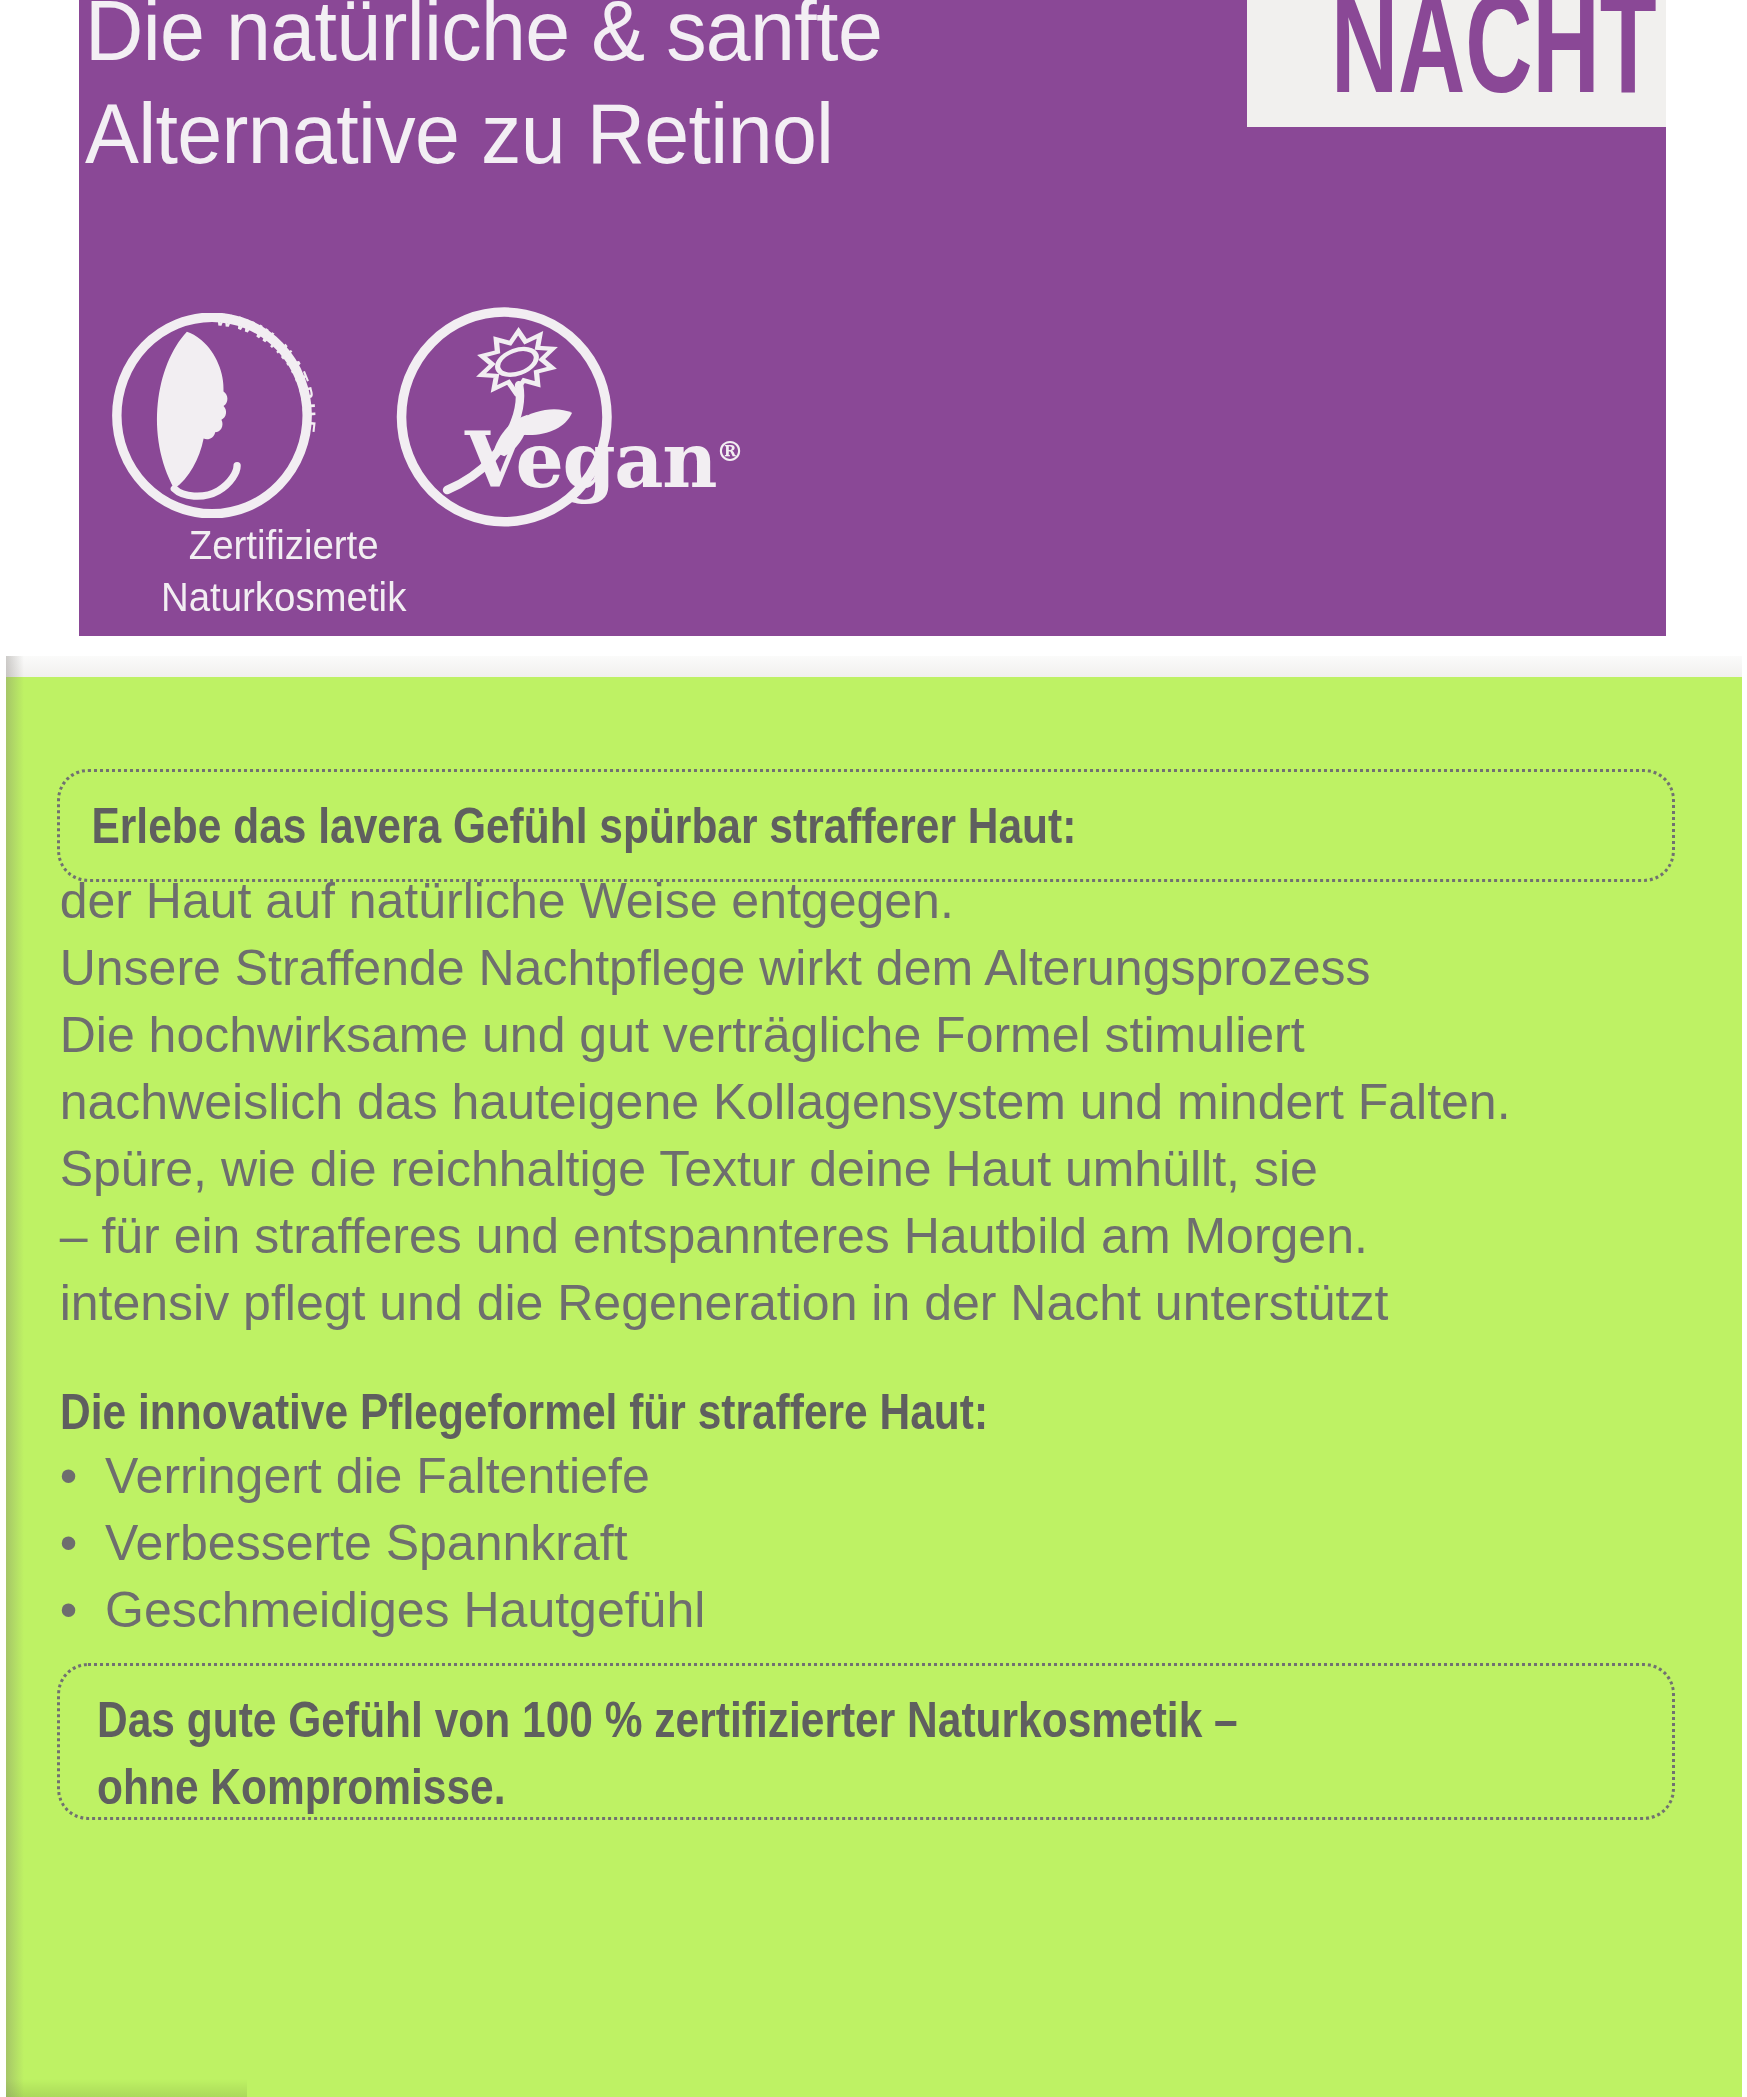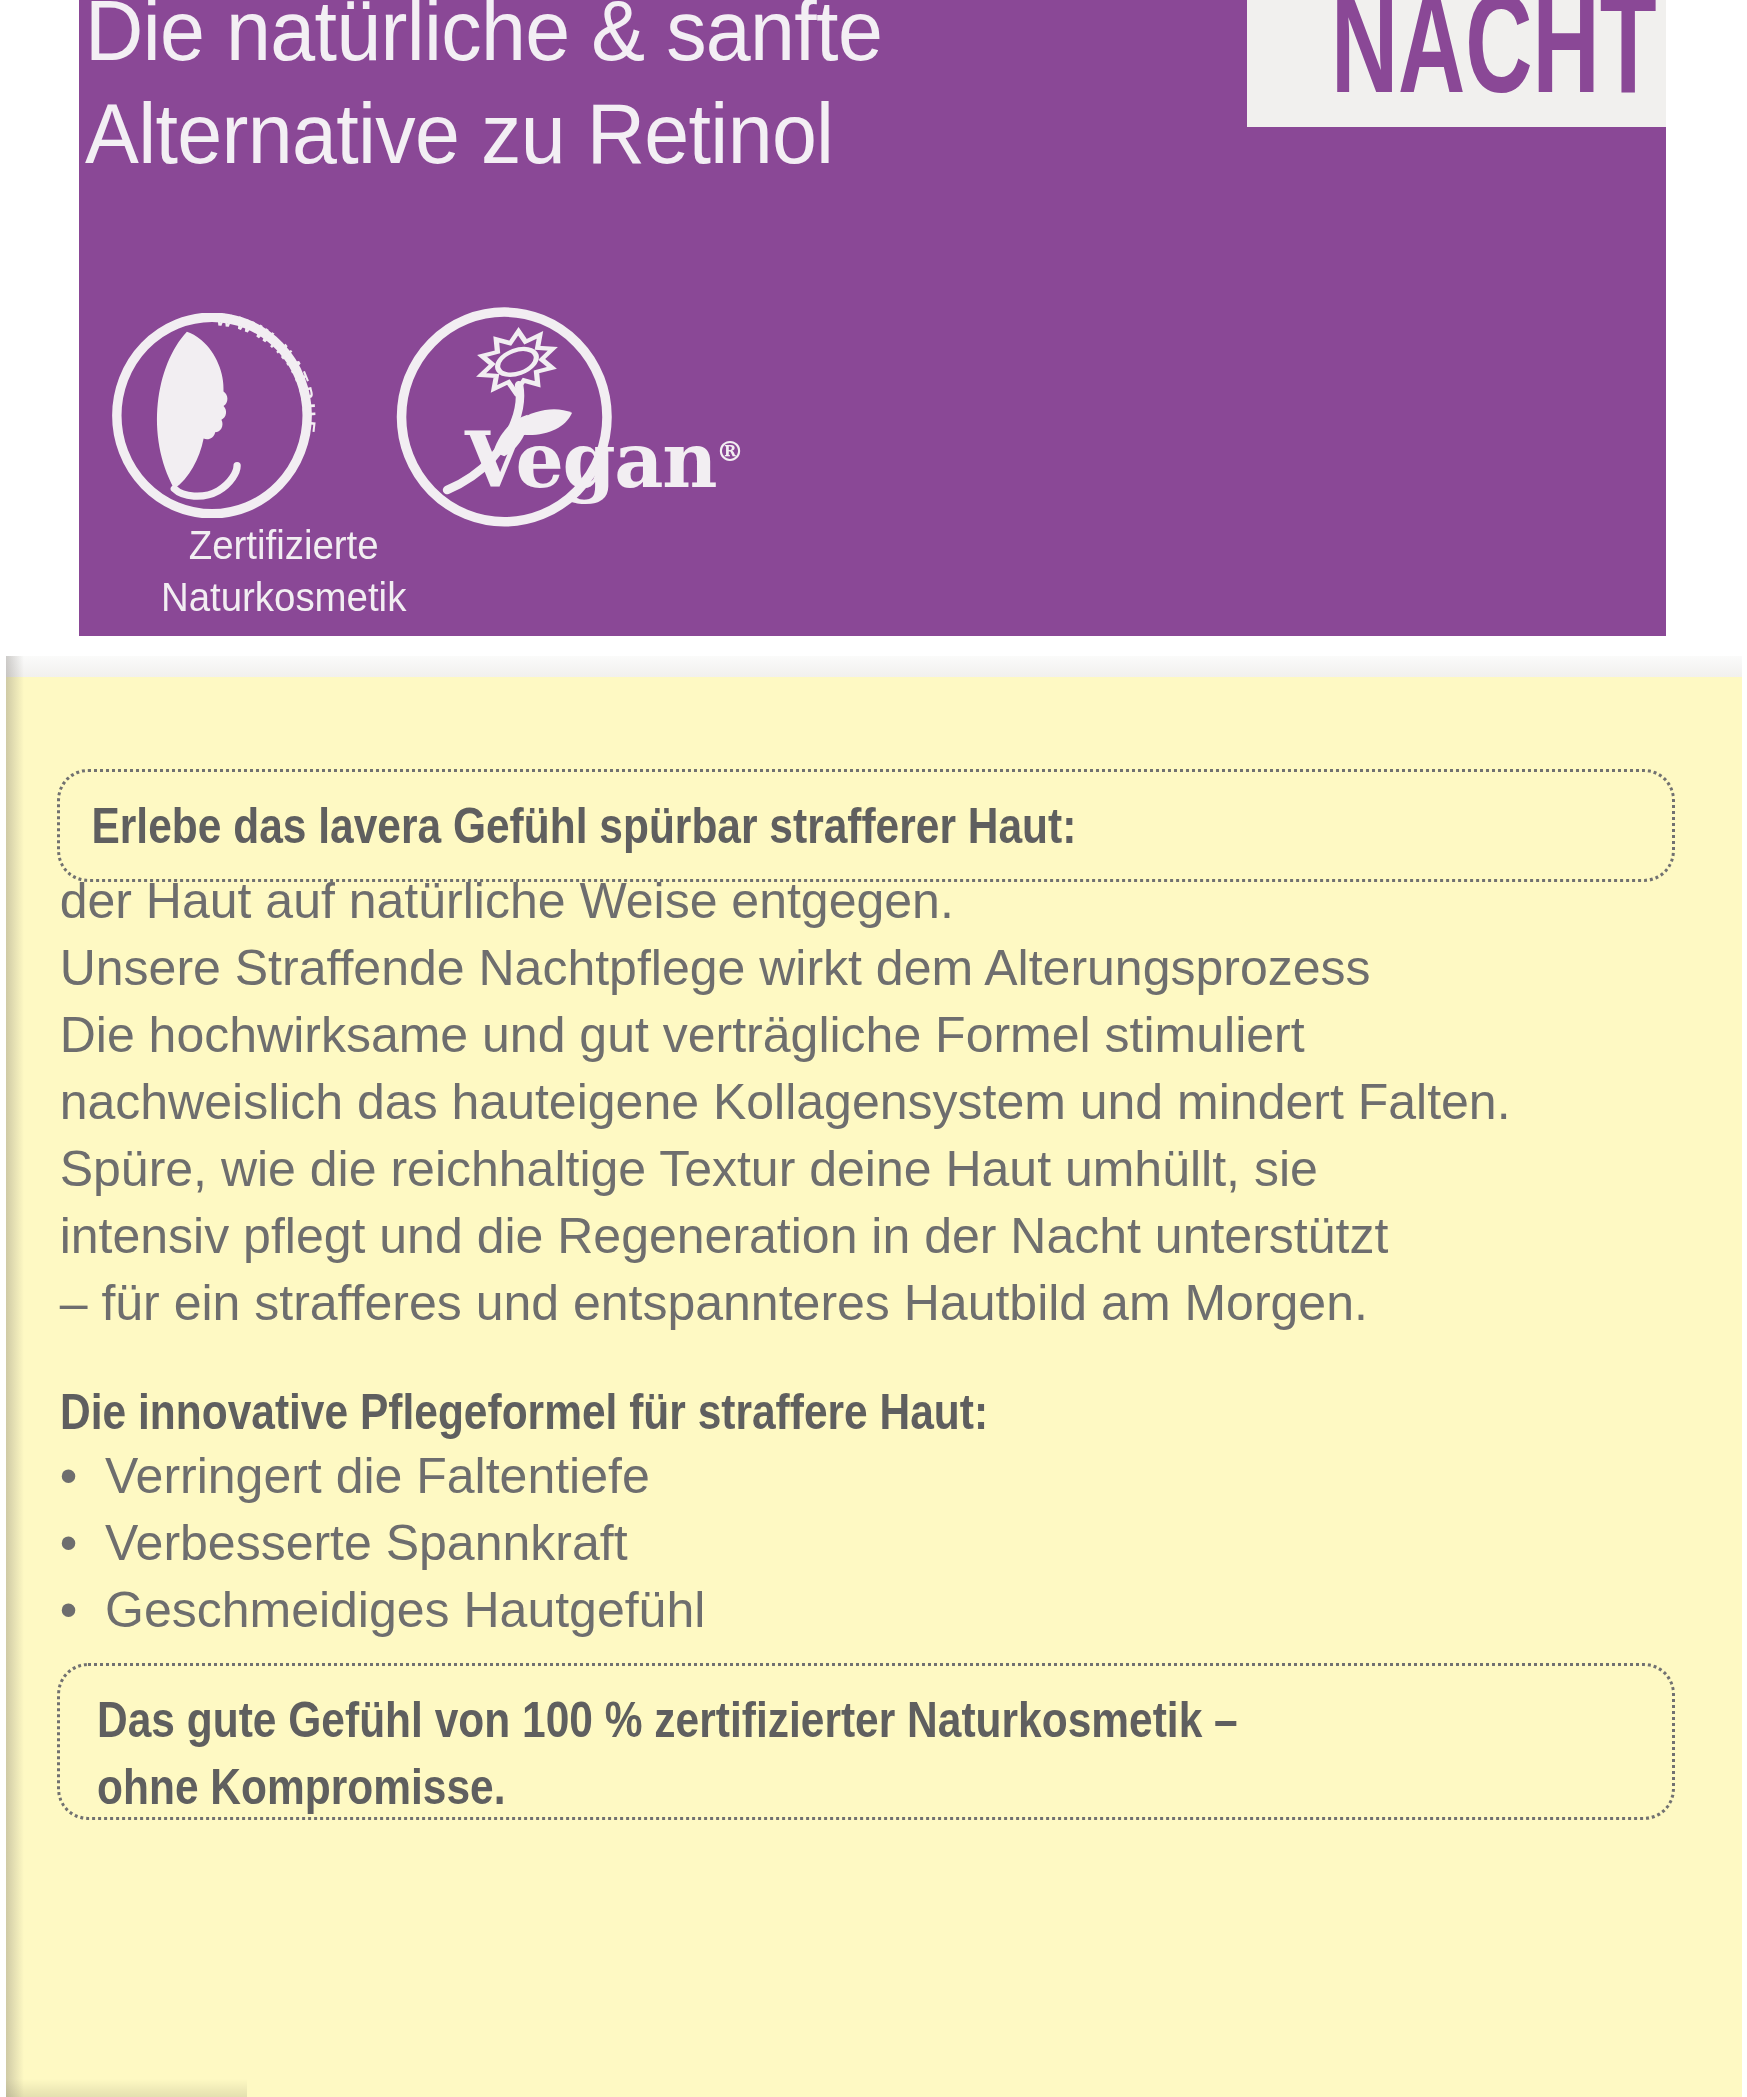--- a/index.html
+++ b/index.html
@@ -39,21 +39,21 @@
     position:absolute;left:386px;top:414px;
     font-family:"DejaVu Serif", serif;font-weight:700;
     font-size:76px;line-height:76px;color:#f2eef2;letter-spacing:-1.4px;
     white-space:nowrap;
     text-align:center;
   }
   .vegan-wordmark sup{font-size:28px;vertical-align:super;letter-spacing:0;}
   
   .product-box{
     position:absolute;left:5.7px;top:656px;width:1736px;height:1441px;
-    background:#fef9c3;
+    background:#bef264;
   }
   .product-box::before{ 
     content:"";position:absolute;left:0;top:0;width:100%;height:21px;
     background:linear-gradient(to bottom,#fbfbfa,#f1f0ee);
   }
   .product-box::after{ 
     content:"";position:absolute;left:0;top:0;width:18.4px;height:100%;
     background:linear-gradient(to right,rgba(120,115,110,0.35),rgba(120,115,110,0));
   }
   .corner-shadow{
@@ -143,22 +143,22 @@
   <div class="dotted-box intro-box">
     <div class="bold-line">Erlebe das lavera Gefühl spürbar strafferer Haut:</div>
   </div>
 
   <div class="paragraph">
     <span class="pline">der Haut auf natürliche Weise entgegen.</span>
     <span class="pline">Unsere Straffende Nachtpflege wirkt dem Alterungsprozess</span>
     <span class="pline">Die hochwirksame und gut verträgliche Formel stimuliert</span>
     <span class="pline">nachweislich das hauteigene Kollagensystem und mindert Falten.</span>
     <span class="pline">Spüre, wie die reichhaltige Textur deine Haut umhüllt, sie</span>
+    <span class="pline">– für ein strafferes und entspannteres Hautbild am Morgen.</span>
     <span class="pline">intensiv pflegt und die Regeneration in der Nacht unterstützt</span>
-    <span class="pline">– für ein strafferes und entspannteres Hautbild am Morgen.</span>
   </div>
 
   <div class="bold-line benefits-heading">Die innovative Pflegeformel für straffere Haut:</div>
 
   <ul class="benefits-list">
     <li>Verringert die Faltentiefe</li>
     <li>Verbesserte Spannkraft</li>
     <li>Geschmeidiges Hautgefühl</li>
   </ul>
 

